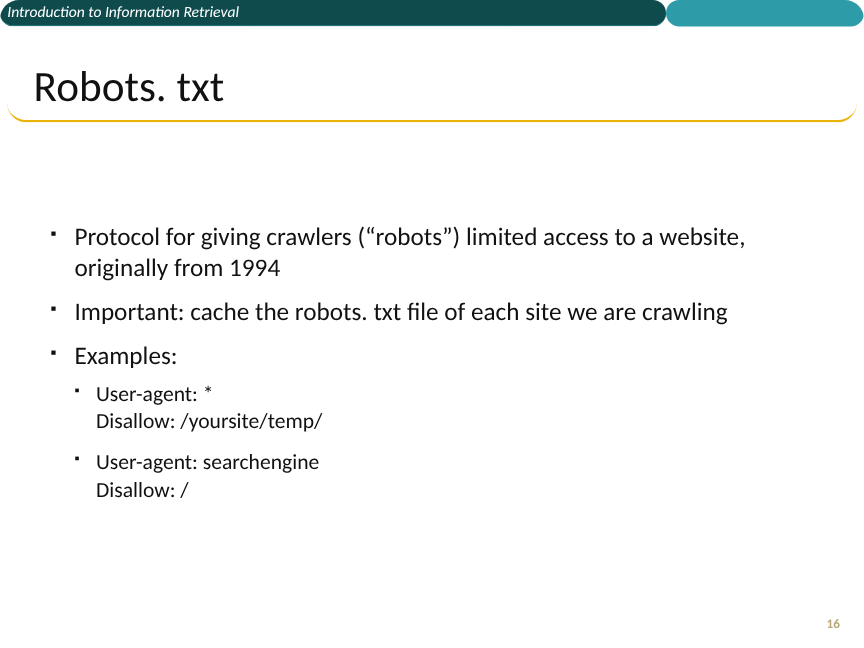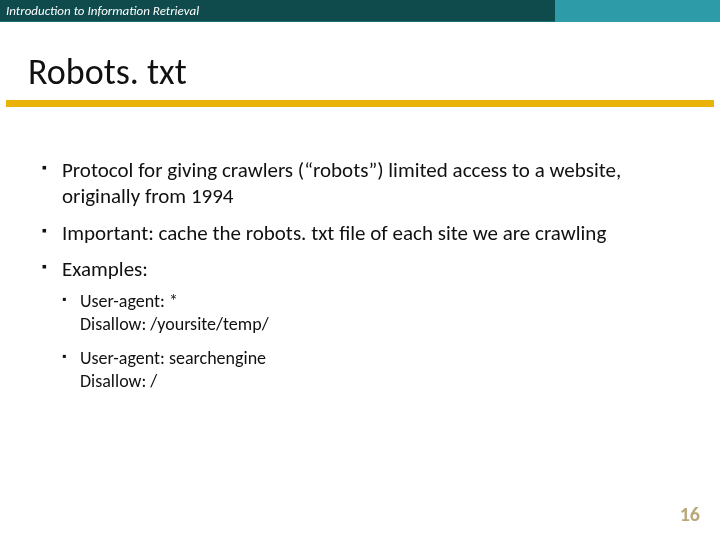--- a/index.html
+++ b/index.html
@@ -1,32 +1,32 @@
 <!DOCTYPE html>
 <html><head>
 <meta charset="utf-8">
 <style>
-  * { margin: 0; padding: 0; box-sizing: border-box; }
+  * { margin: 0; padding: 0; box-sizing: border-box; border-radius: 16px; }
   html, body { width: 720px; height: 540px; font-family: Calibri, Arial, sans-serif; background: #fff; }
   .slide { width: 720px; height: 540px; position: relative; }
   .topbar { display: flex; height: 22px; }
   .topbar-left { background: #0f4b4d; flex: 0 0 555px; padding-left: 6px; display: flex; align-items: center; border-bottom: 1px solid #186f73; }
   .topbar-left span { color: #fff; font-style: italic; font-size: 13px; }
   .topbar-right { background: #2e9ca8; flex: 1; }
-  .title-block { padding: 28px 0 6px 22px; border-bottom: 7px solid #eab308; margin: 0 6px 0 6px; }
+  .title-block { padding: 28px 0 6px 22px; border-bottom: 2px solid #eab308; margin: 0 6px 0 6px; }
   .title-block h1 { font-size: 36px; font-weight: 400; color: #111; }
-  .content { padding: 50px 24px 0 42px; }
+  .content { padding: 50px 24px 0 42px; margin-top: 32px; }
   ul.lvl1 { list-style: none; }
   ul.lvl1 > li { position: relative; padding-left: 20px; margin-bottom: 10px; font-size: 21px; color: #111; line-height: 1.25; }
   ul.lvl1 > li::before { content: "▪"; position: absolute; left: 0; top: 2px; font-size: 14px; color: #111; }
   ul.lvl2 { list-style: none; margin-top: 8px; }
   ul.lvl2 > li { position: relative; padding-left: 18px; margin-bottom: 10px; font-size: 18px; color: #111; line-height: 1.3; }
   ul.lvl2 > li::before { content: "▪"; position: absolute; left: 0; top: 2px; font-size: 12px; color: #111; }
   .sub { display: block; padding-left: 0; }
-  .pagenum { position: absolute; bottom: 14px; right: 20px; color: #b9a97a; font-size: 20px; font-weight: bold; }
+  .pagenum { position: absolute; bottom: 14px; right: 20px; color: #b9a97a; font-size: 11px; font-weight: bold; }
 </style>
 </head>
 <body>
 
 <div class="slide">
   <div class="topbar">
     <div class="topbar-left">
       <span>Introduction to Information Retrieval</span>
     </div>
     <div class="topbar-right"></div>

